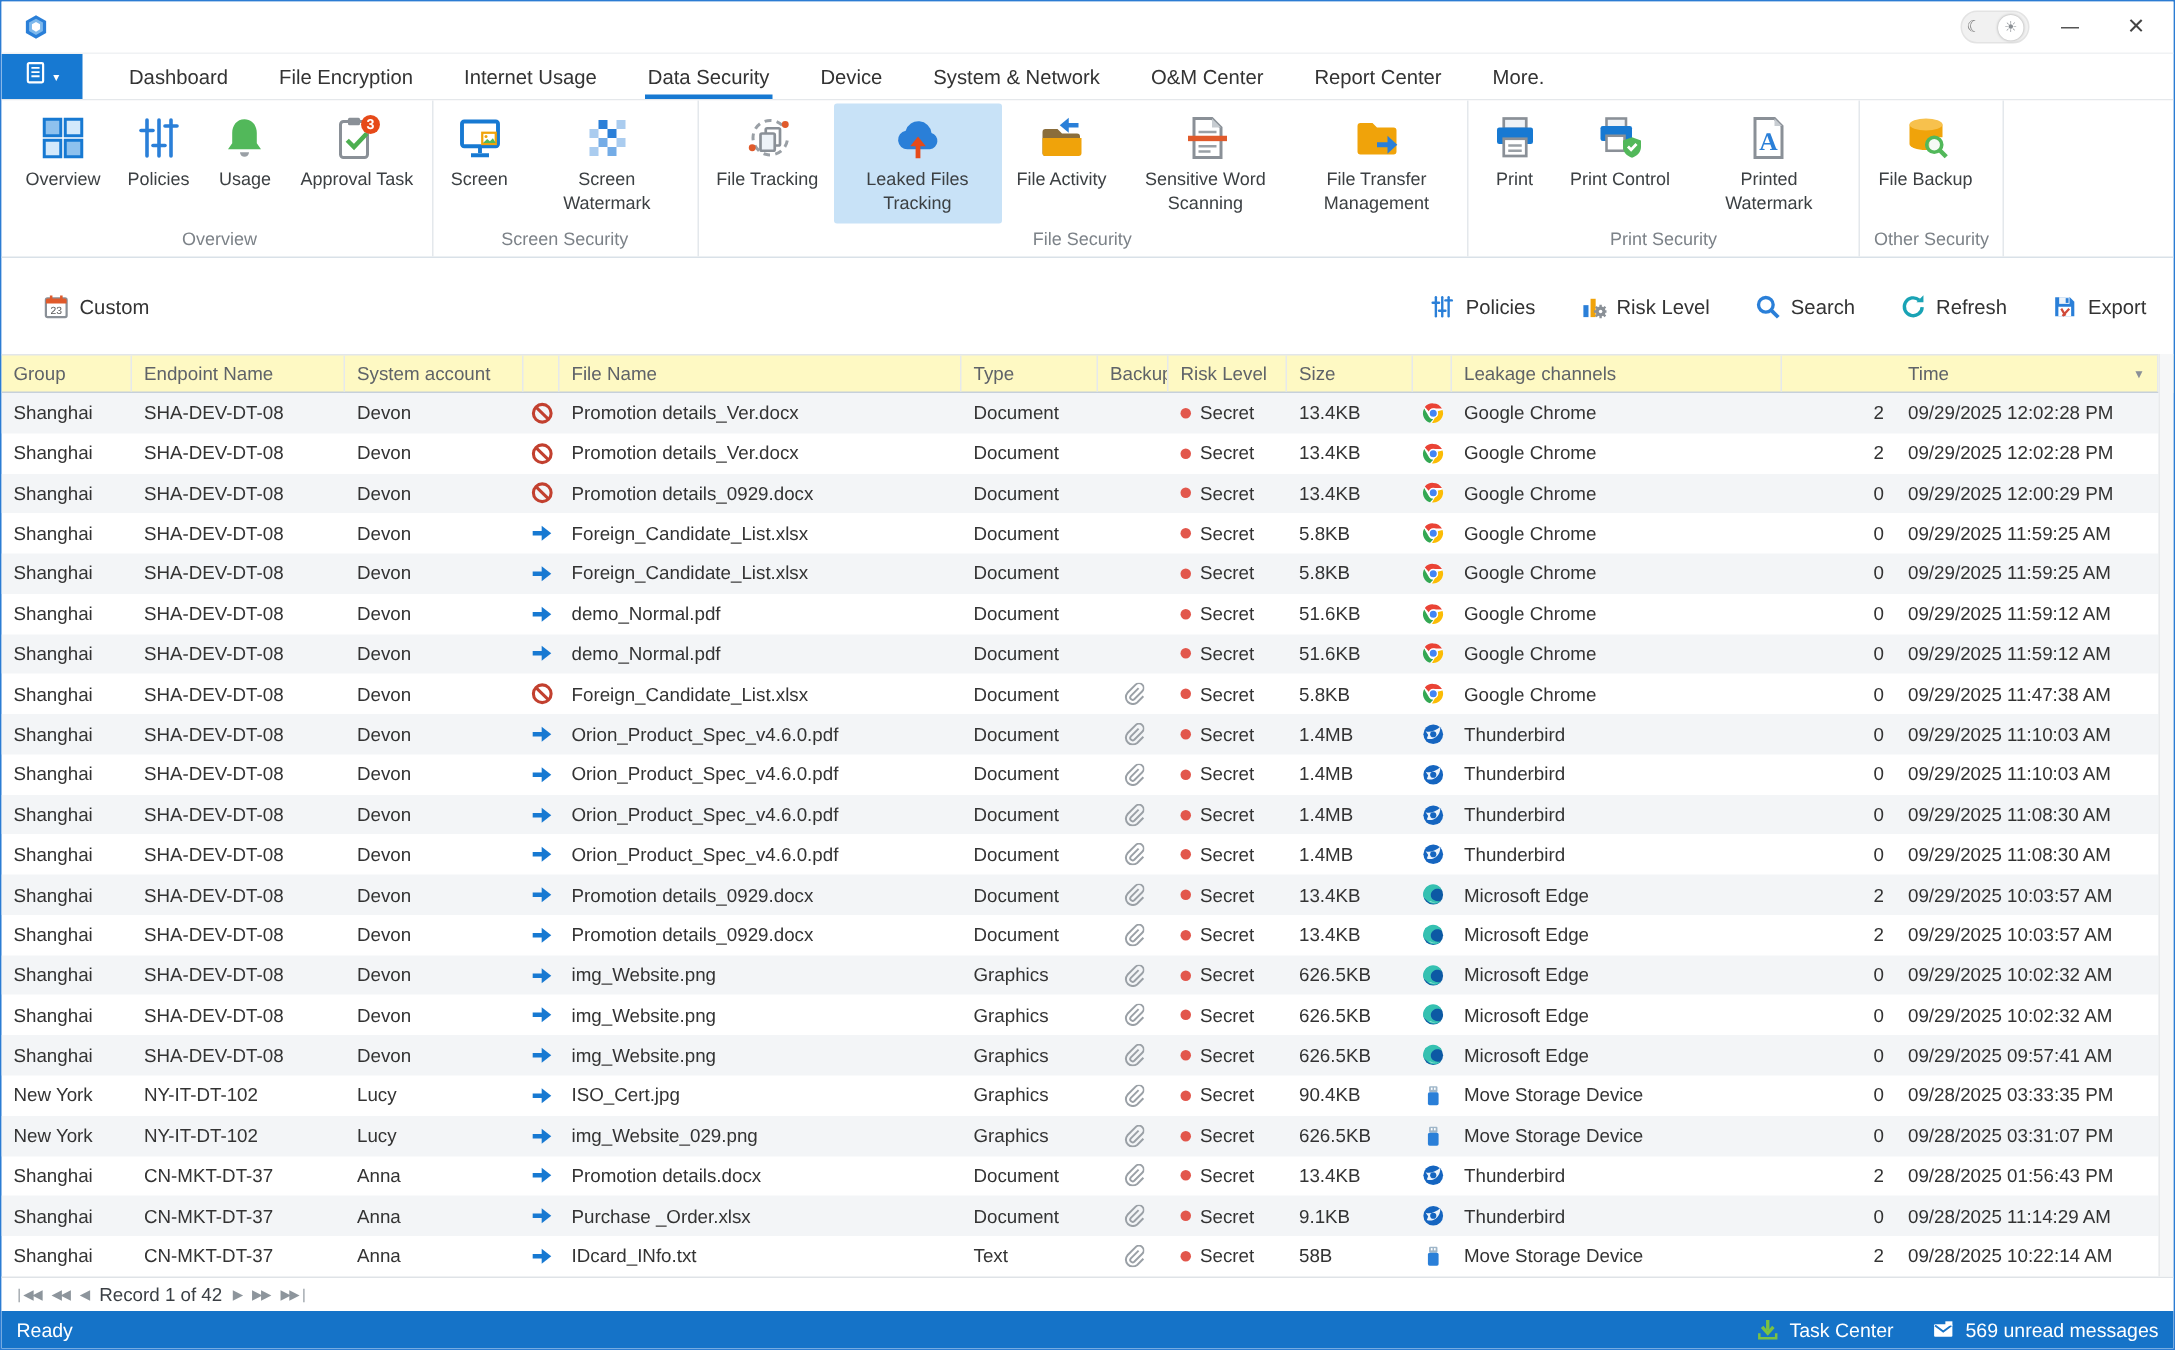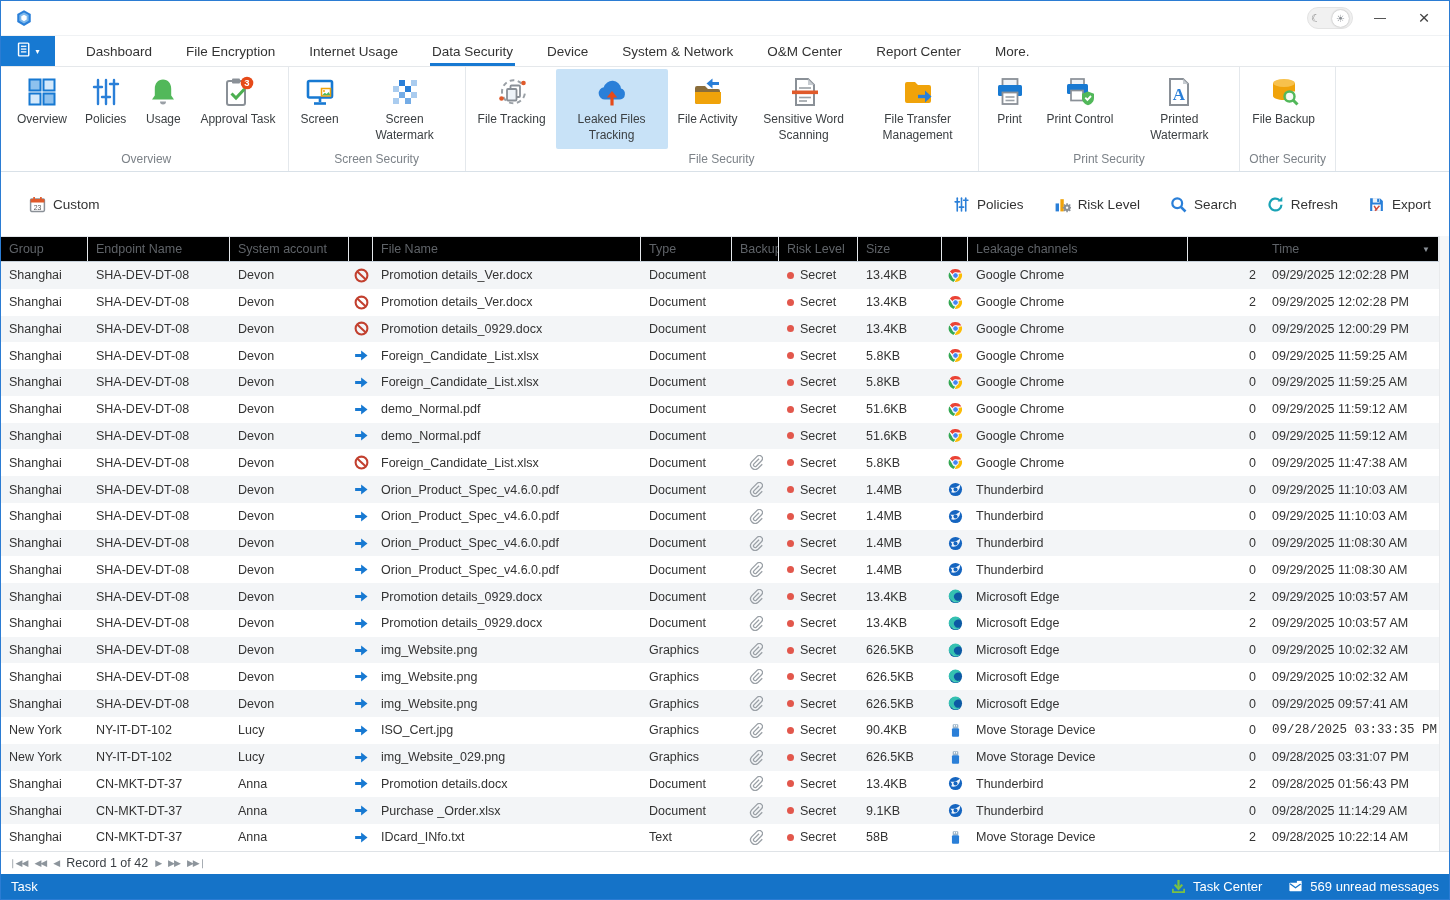--- a/index.html
+++ b/index.html
@@ -42,21 +42,21 @@
   .rgroup-label{ font-size:12px; color:#7c8288; text-align:center; padding:1px 6px 5px;}
 
   
   .toolbar{ height:64px; display:flex; align-items:center; background:#fff; padding:0 18px 0 28px; flex:0 0 auto;}
   .tbtn{ display:flex; align-items:center; gap:7px; font-size:13.5px; color:#333; cursor:pointer;}
   .tbtn .ic svg{ width:17px; height:17px; display:block;}
   .tb-right{ margin-left:auto; display:flex; align-items:center; gap:30px;}
 
   
   .table-wrap{ flex:1; display:flex; flex-direction:column; position:relative; min-height:0;}
-  .thead{ height:26px; display:flex; border-top:1px solid #e2e6ea; border-bottom:1px solid #c6d0da; background:#000000; padding-right:10px; flex:0 0 auto;}
+  .thead{ height:26px; display:flex; border-top:1px solid #e2e6ea; border-bottom:1px solid #c6d0da; background:#fef9c3; padding-right:10px; flex:0 0 auto;}
   .th{ display:flex; align-items:center; padding:0 8px; font-size:12.5px; color:#5f6368; border-right:1px solid #e6e9ec; white-space:nowrap; overflow:hidden; cursor:pointer;}
   .th .sort{ margin-left:auto; font-size:8px; color:#8a9097;}
   .tbody{ flex:1; display:flex; flex-direction:column; padding-right:10px; min-height:0;}
   .tr{ flex:1; display:flex; align-items:center; font-size:12.5px; color:#333; cursor:default;}
   .tr.alt{ background:#f3f5f7;}
   .td{ padding:0 8px; white-space:nowrap; overflow:hidden; display:flex; align-items:center;}
   .td.center{ justify-content:center; padding:0;}
   .td.right{ justify-content:flex-end;}
   .td .ic{ display:flex;} .td .ic svg{ width:15px; height:15px; display:block;}
   .riskdot{ width:7px; height:7px; border-radius:50%; background:#e2574c; margin-right:6px; flex:0 0 auto;}
@@ -1128,21 +1128,21 @@
               <svg viewBox="0 0 16 16">
                 <rect x="5" y="1.3" width="6" height="4.2" rx="0.8" fill="#9fb6c9"></rect>
                 <rect x="6.3" y="2.2" width="1.2" height="1.6" fill="#fff"></rect>
                 <rect x="8.5" y="2.2" width="1.2" height="1.6" fill="#fff"></rect>
                 <rect x="4.2" y="5.5" width="7.6" height="9.2" rx="1.2" fill="#2a7fd8"></rect>
               </svg>
             </span>
           </div>
           <div class="td" style="width: 220px; flex: 0 0 220px;">Move Storage Device</div>
           <div class="td right" style="width: 76px; flex: 0 0 76px;">0</div>
-          <div class="td" style="flex: 1 1 0%; font-family: Liberation Mono, monospace;">09/28/2025 03:33:35 PM</div>
+          <div class="td" style="flex: 1 1 0%;">09/28/2025 03:33:35 PM</div>
         </div>
         <div class="tr alt">
           <div class="td" style="width: 87px; flex: 0 0 87px;">New York</div>
           <div class="td" style="width: 142px; flex: 0 0 142px;">NY-IT-DT-102</div>
           <div class="td" style="width: 119px; flex: 0 0 119px;">Lucy</div>
           <div class="td center" style="width: 24px; flex: 0 0 24px;">
             <span class="ic">
               <svg viewBox="0 0 16 16">
                 <line x1="1.2" y1="8" x2="8.6" y2="8" stroke="#1779d2" stroke-width="3.2"></line>
                 <path d="M7.6 2.6L14.4 8l-6.8 5.4z" fill="#1779d2"></path>
@@ -1303,21 +1303,21 @@
     <span class="nbtn">❘◀◀</span>
     <span class="nbtn">◀◀</span>
     <span class="nbtn">◀</span>
     <span class="nlabel">Record 1 of 42</span>
     <span class="nbtn">▶</span>
     <span class="nbtn">▶▶</span>
     <span class="nbtn">▶▶❘</span>
   </div>
 
   <div class="statusbar">
-    <span>Task</span>
+    <span>Ready</span>
     <div class="sb-right">
       <div class="sb-item">
         <span class="ic">
           <svg viewBox="0 0 16 16">
               <path d="M8 1v7.5" stroke="#7ac143" stroke-width="2.4" fill="none"></path>
               <path d="M4 6l4 4.5L12 6" fill="none" stroke="#7ac143" stroke-width="2.4"></path>
               <path d="M2 10.5v3.5h12v-3.5" fill="none" stroke="#7ac143" stroke-width="1.8"></path>
             </svg>
         </span>
         <span>Task Center</span>

